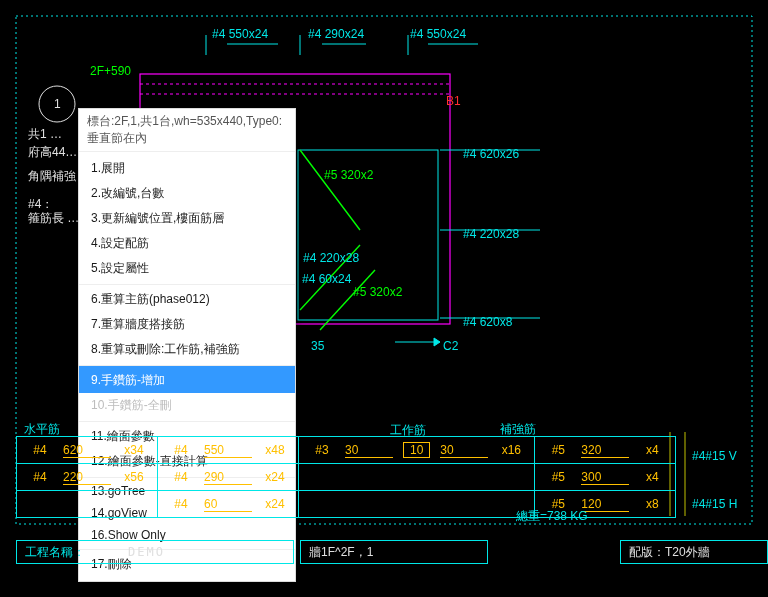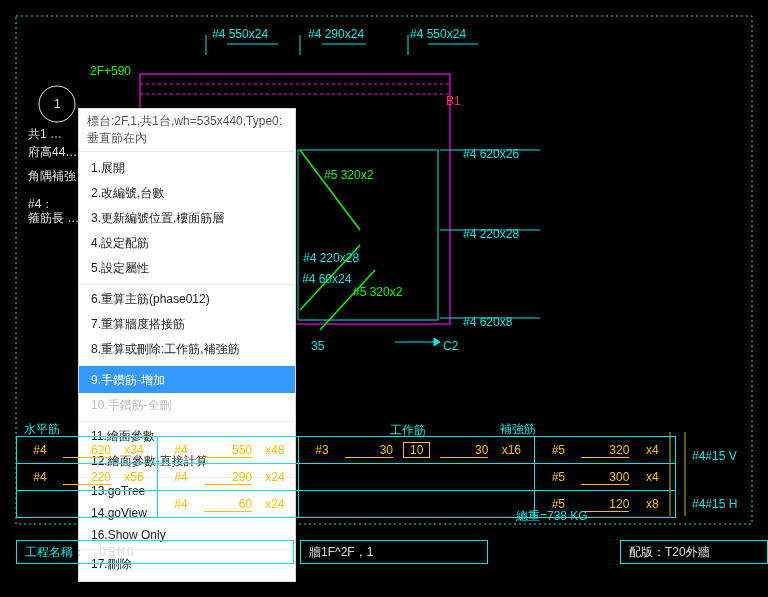--- a/index.html
+++ b/index.html
@@ -31,21 +31,21 @@
   .ctx ul{list-style:none;margin:0;padding:4px 0;}
   .ctx li{padding:4px 12px;cursor:default;position:relative;}
   .ctx li.sep{border-top:1px solid #eee;margin:3px 0 0 0;padding-top:6px;}
   .ctx li.disabled{color:var(--menu-disabled);}
   .ctx li.sel{background:var(--menu-hover);color:#fff;}
   
   .info{position:absolute;border:1px solid var(--cyan);}
   .info td{border:1px solid var(--cyan);padding:0;height:26px;font-size:12px;}
   .cell{display:flex;align-items:center;padding:0 6px;height:25px;}
   .cell .num{color:var(--yellow);min-width:34px;text-align:center;}
-  .cell .und{color:var(--yellow);border-bottom:1px solid var(--yellow);min-width:48px;text-align:right;margin:0 6px;}
+  .cell .und{color:var(--yellow);border-bottom:1px solid var(--yellow);min-width:48px;text-align:left;margin:0 6px;}
   .foot{position:absolute;border:1px solid var(--cyan);height:22px;display:flex;align-items:center;padding:0 8px;color:var(--white);}
 </style>
 </head>
 <body>
 <div class="stage">
 
 <svg width="768" height="597">
 
   <rect x="16" y="16" width="736" height="508" fill="none" stroke="#00e7e7" stroke-dasharray="2 3"></rect>
 
@@ -219,21 +219,21 @@
       </tbody>
 </table>
 
 <div class="lbl c-cyan" style="left:516px;top:510px;">總重=738 KG</div>
 
 <div id="sidelabels">
       <div class="lbl c-cyan" style="left: 692px; top: 450px;">#4#15 V</div>
       <div class="lbl c-cyan" style="left: 692px; top: 498px;">#4#15 H</div>
     </div>
 
-<div class="foot" style="left:16px;top:540px;width:260px;">
+<div class="foot" style="left:16px;top:540px;width:260px;gap:29px;">
   <span class="c-cyan">工程名稱：</span>
   <span class="c-white" style="font-family:monospace;letter-spacing:2px;margin-left:14px;">DEMO</span>
 </div>
 <div class="foot" style="left:300px;top:540px;width:170px;">
   <span>牆1F^2F，1</span>
 </div>
 <div class="foot" style="left:620px;top:540px;width:130px;">
   <span>配版：T20外牆</span>
 </div>
 

